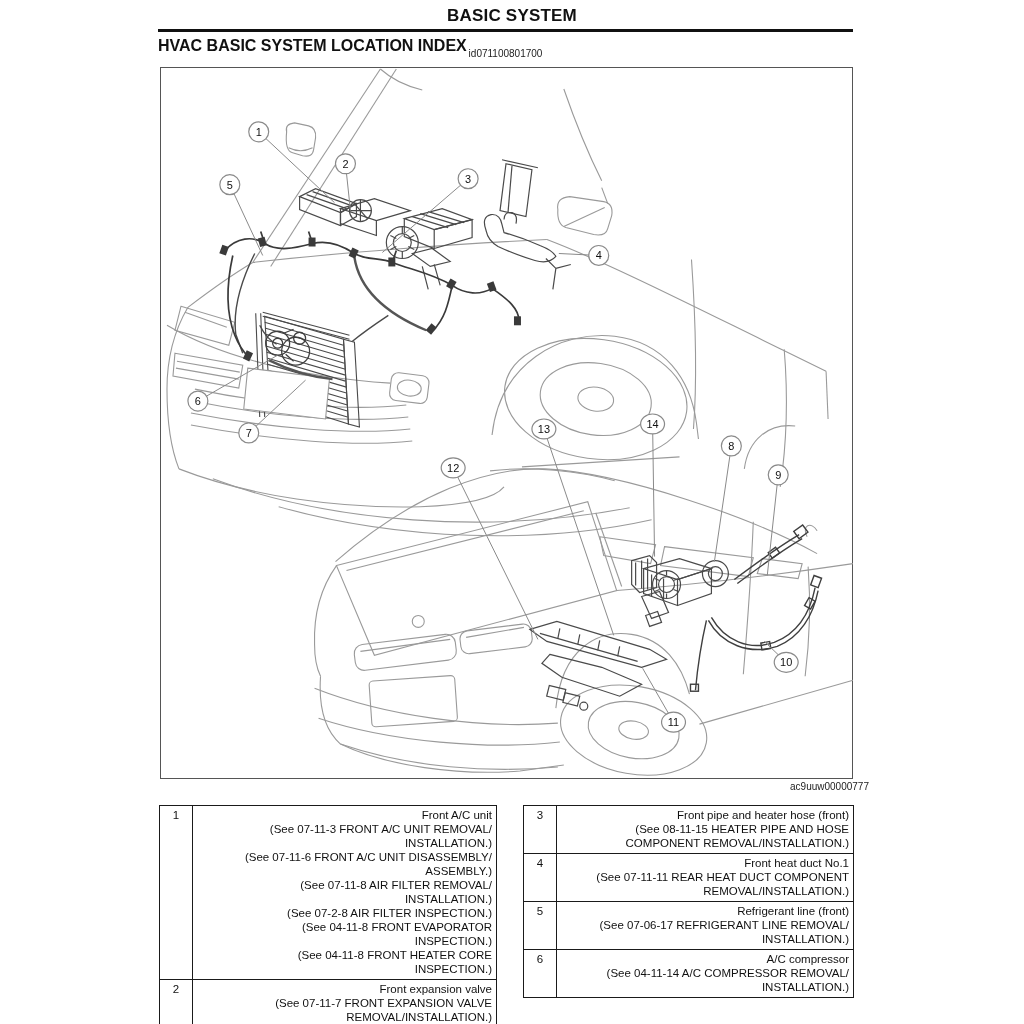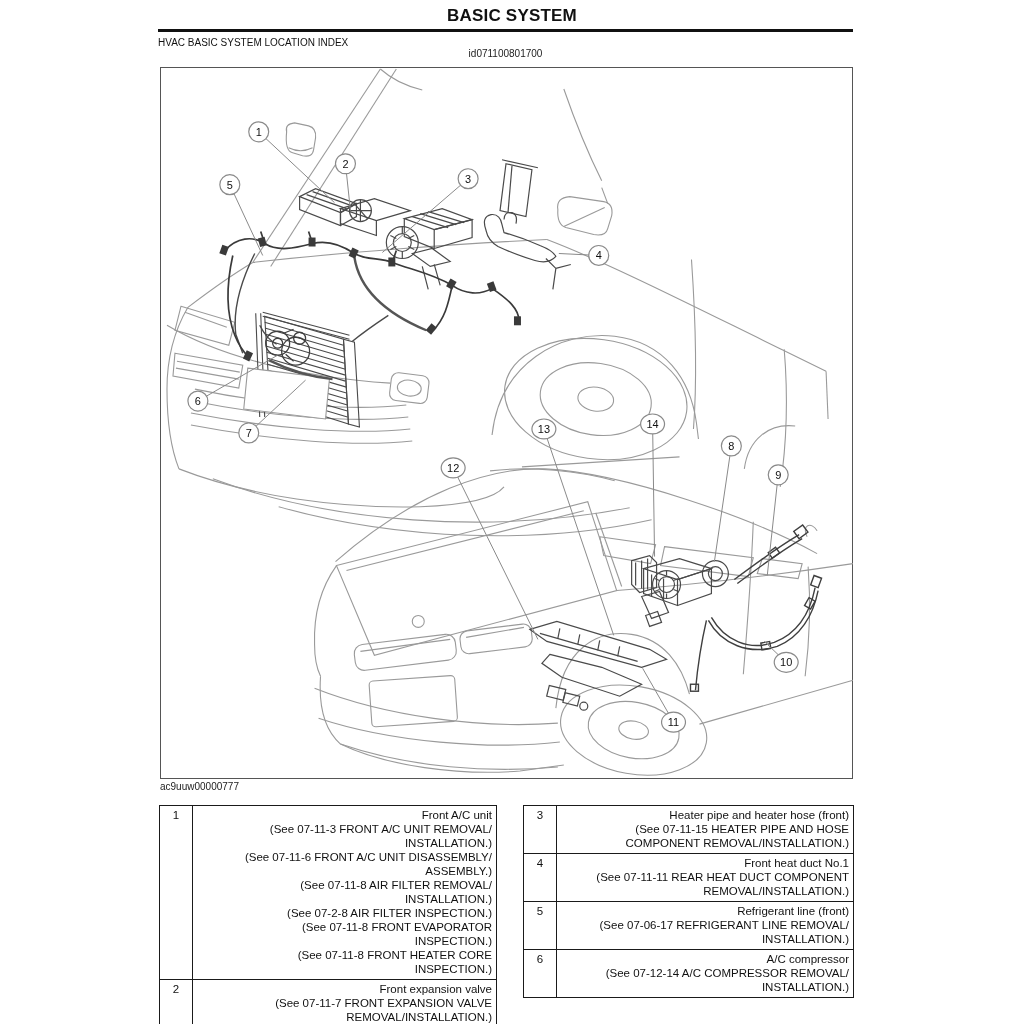--- a/index.html
+++ b/index.html
@@ -1,23 +1,23 @@
 <!DOCTYPE html>
 <html><head>
 <meta charset="utf-8">
 <style>
   html,body{margin:0;padding:0;background:#ffffff;}
   body{width:1024px;height:1024px;position:relative;font-family:"Liberation Sans",sans-serif;color:#111;}
   .abs{position:absolute;}
   .page-title{left:0;top:6px;width:1024px;text-align:center;font-size:17px;font-weight:bold;letter-spacing:.2px;}
   .title-rule{left:158px;top:29px;width:695px;height:3px;background:#111;}
-  .section-heading{left:158px;top:37px;font-size:10px;font-weight:normal;}
+  .section-heading{left:158px;top:37px;font-size:16px;font-weight:bold;}
   .doc-id{left:158px;top:48px;width:695px;text-align:center;font-size:10px;color:#222;}
   .diagram-box{left:160px;top:67px;width:693px;height:712px;border:1px solid #555;background:#fff;box-sizing:border-box;}
-  .figure-id{left:160px;top:781px;width:695px;font-size:10px;color:#222;}
+  .figure-id{left:174px;top:781px;width:695px;text-align:right;font-size:10px;color:#222;}
   table.idx{border-collapse:collapse;font-size:11.5px;line-height:14px;}
   table.idx td{border:1px solid #1a1a1a;vertical-align:top;padding:2px 4px 3px 4px;text-align:right;}
   table.idx td.num{width:28px;text-align:center;padding-left:2px;padding-right:2px;}
   .tbl-left{left:159px;top:805px;width:338px;}
   .tbl-right{left:523px;top:805px;width:331px;}
   .tbl-left table,.tbl-right table{width:100%;}
   .iref{white-space:pre-wrap;}
   svg text{font-family:"Liberation Sans",sans-serif;font-size:11px;fill:#111;}
 </style>
 </head>
@@ -308,23 +308,23 @@
       <td class="num">1</td>
       <td>
         <div>Front A/C unit</div>
         <div class="iref"> (See 07-11-3 FRONT A/C UNIT REMOVAL/
 INSTALLATION.)</div>
         <div class="iref"> (See 07-11-6 FRONT A/C UNIT DISASSEMBLY/
 ASSEMBLY.)</div>
         <div class="iref">(See 07-11-8 AIR FILTER REMOVAL/
 INSTALLATION.)</div>
         <div class="iref">(See 07-2-8 AIR FILTER INSPECTION.)</div>
-        <div class="iref">(See 07-11-8 FRONT EVAPORATOR
+        <div class="iref">(See 04-11-8 FRONT EVAPORATOR
 INSPECTION.)</div>
-        <div class="iref">(See 07-11-8 FRONT HEATER CORE
+        <div class="iref">(See 04-11-8 FRONT HEATER CORE
 INSPECTION.)</div>
       </td>
     </tr>
     <tr>
       <td class="num">2</td>
       <td>
         <div>Front expansion valve</div>
         <div class="iref"> (See 07-11-7 FRONT EXPANSION VALVE
 REMOVAL/INSTALLATION.)</div>
       </td>
@@ -332,22 +332,22 @@
   </tbody>
     </table>
 </div>
 
 <div class="abs tbl-right">
   <table class="idx">
     <tbody>
         <tr>
       <td class="num">3</td>
       <td>
-        <div>Heater pipe and heater hose (front)</div>
-        <div class="iref"> (See 07-11-15 HEATER PIPE AND HOSE
+        <div>Front pipe and heater hose (front)</div>
+        <div class="iref"> (See 08-11-15 HEATER PIPE AND HOSE
 COMPONENT REMOVAL/INSTALLATION.)</div>
       </td>
     </tr>
     <tr>
       <td class="num">4</td>
       <td>
         <div>Front heat duct No.1</div>
         <div class="iref"> (See 07-11-11 REAR HEAT DUCT COMPONENT
 REMOVAL/INSTALLATION.)</div>
       </td>
@@ -357,19 +357,19 @@
       <td>
         <div>Refrigerant line (front)</div>
         <div class="iref"> (See 07-06-17 REFRIGERANT LINE REMOVAL/
 INSTALLATION.)</div>
       </td>
     </tr>
     <tr>
       <td class="num">6</td>
       <td>
         <div>A/C compressor</div>
-        <div class="iref"> (See 07-12-14 A/C COMPRESSOR REMOVAL/
+        <div class="iref"> (See 04-11-14 A/C COMPRESSOR REMOVAL/
 INSTALLATION.)</div>
       </td>
     </tr>
   </tbody>
     </table>
 </div>
 
 </body></html>

